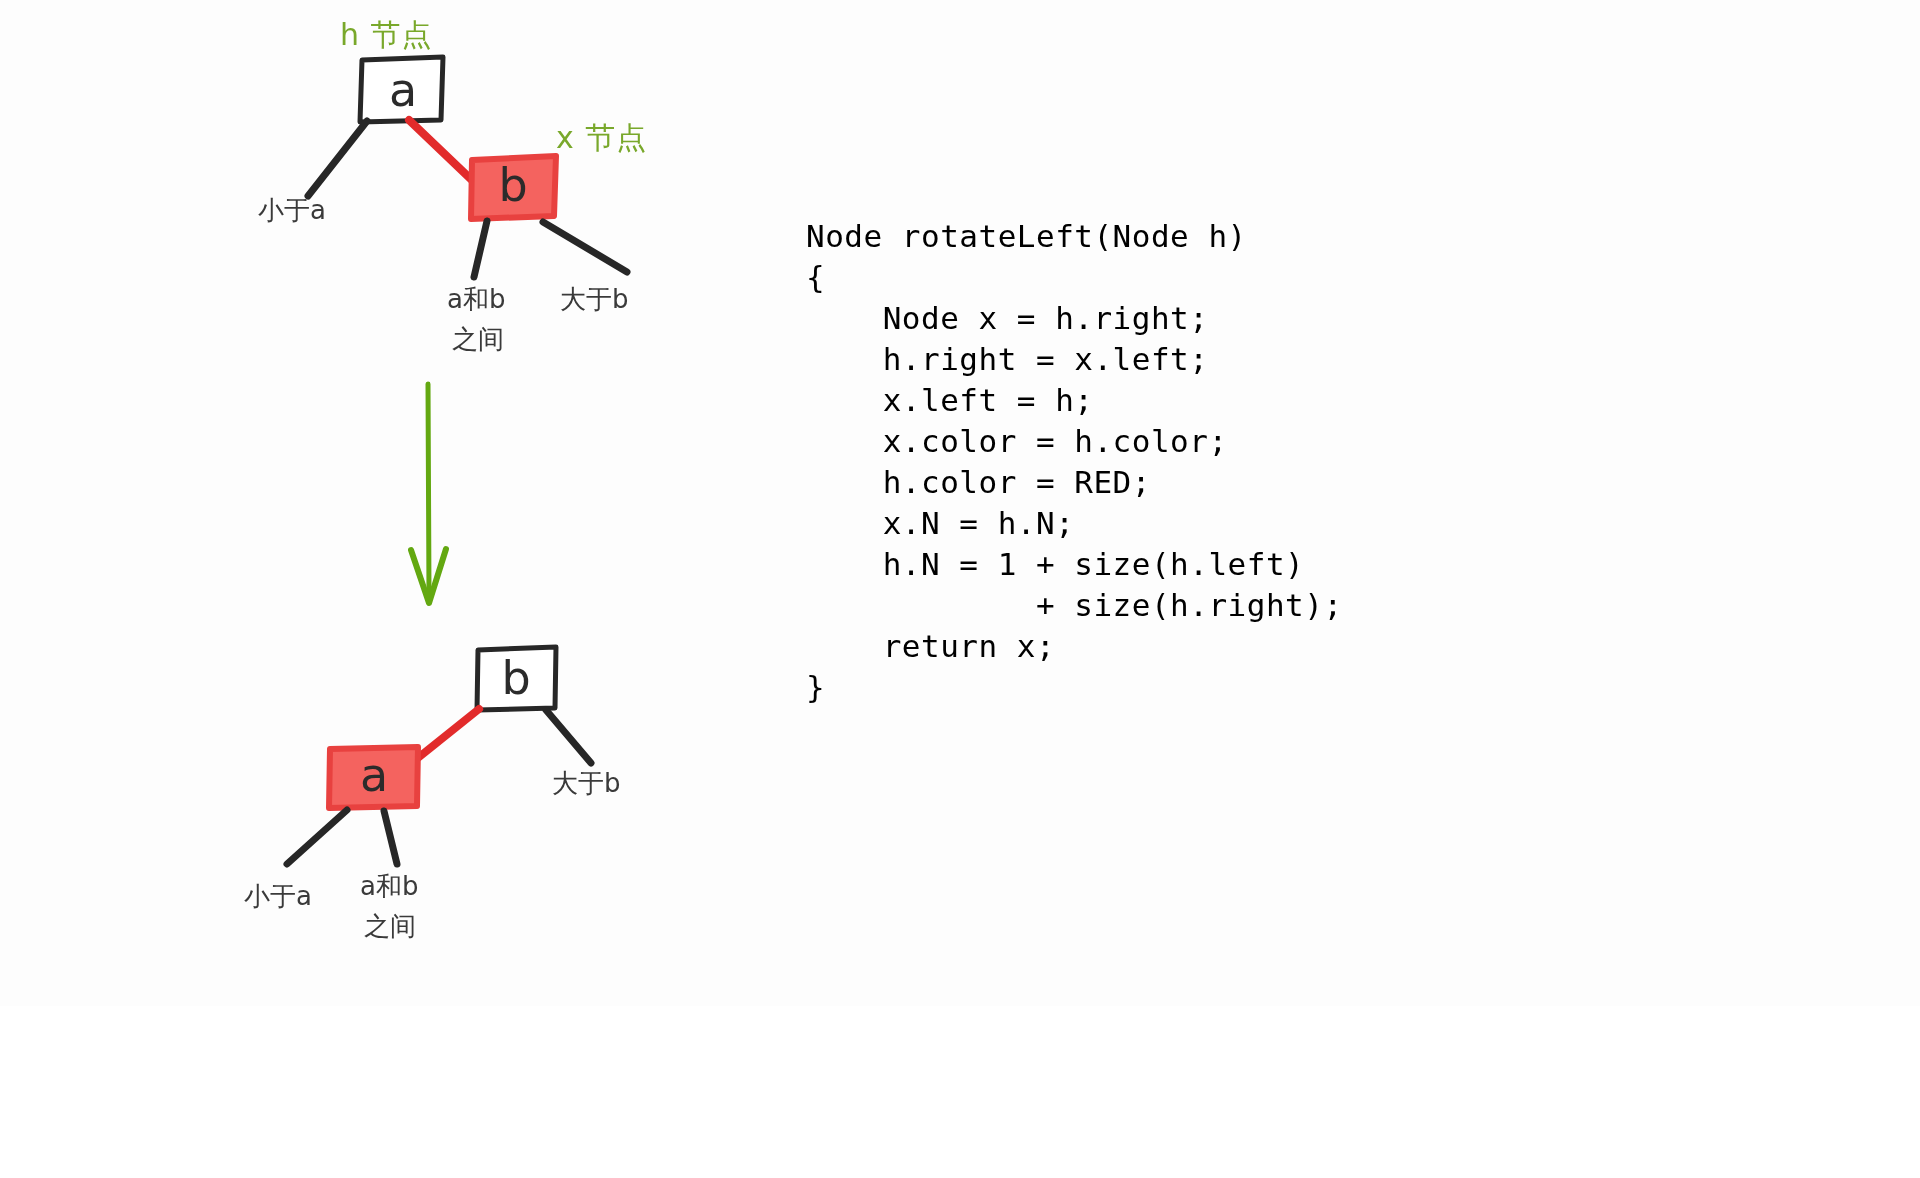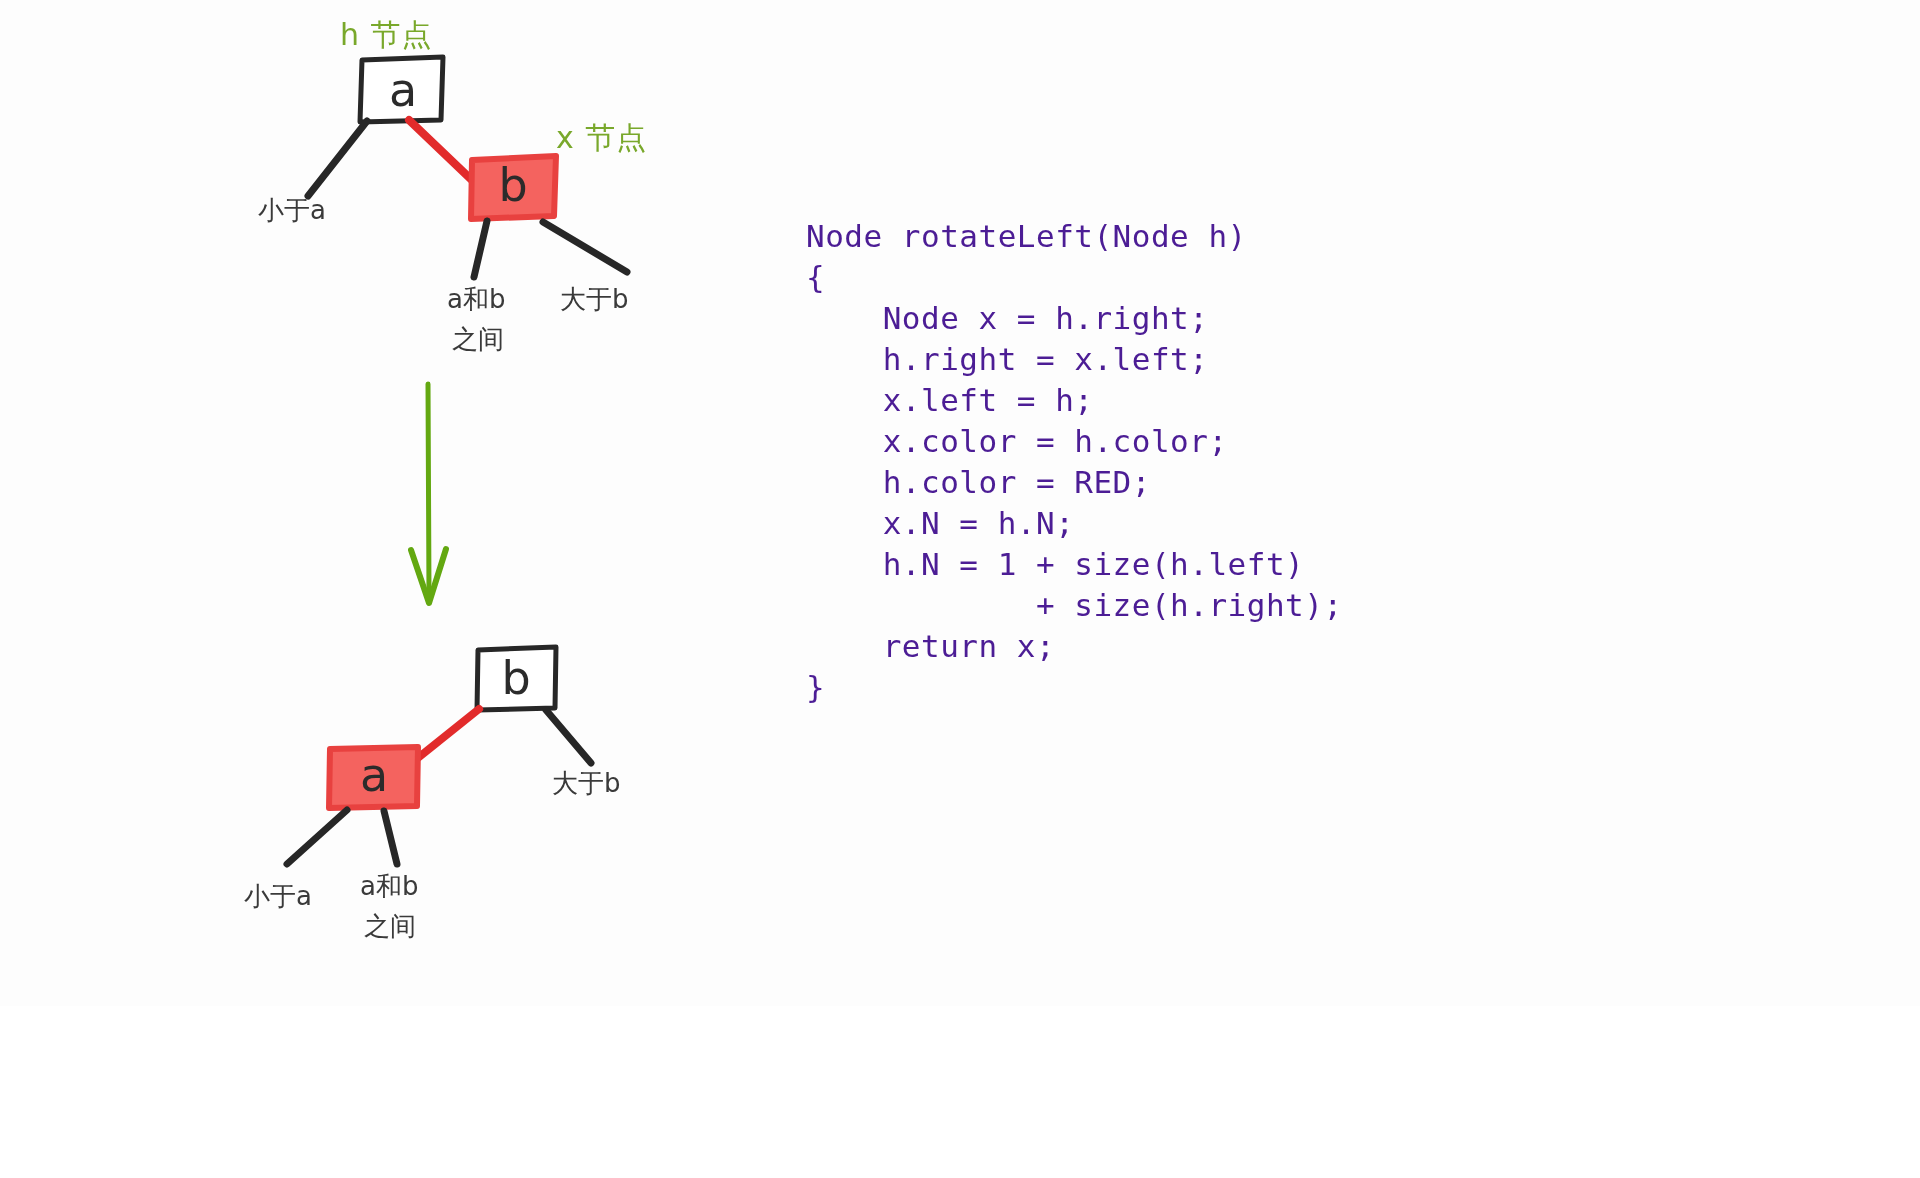--- a/index.html
+++ b/index.html
@@ -44,21 +44,21 @@
     position: absolute;
     left: 806px;
     top: 216px;
     width: 700px;
   }
   #code-panel pre {
     margin: 0;
     font-family: "DejaVu Sans Mono", "Liberation Mono", monospace;
     font-size: 31px;
     line-height: 41px;
-    color: #4c1d95;
+    color: #000000;
     white-space: pre;
     letter-spacing: 0.5px;
   }
   
   #watermark {
     position: absolute;
     left: 1655px;
     top: 1036px;
     display: flex;
     align-items: center;

